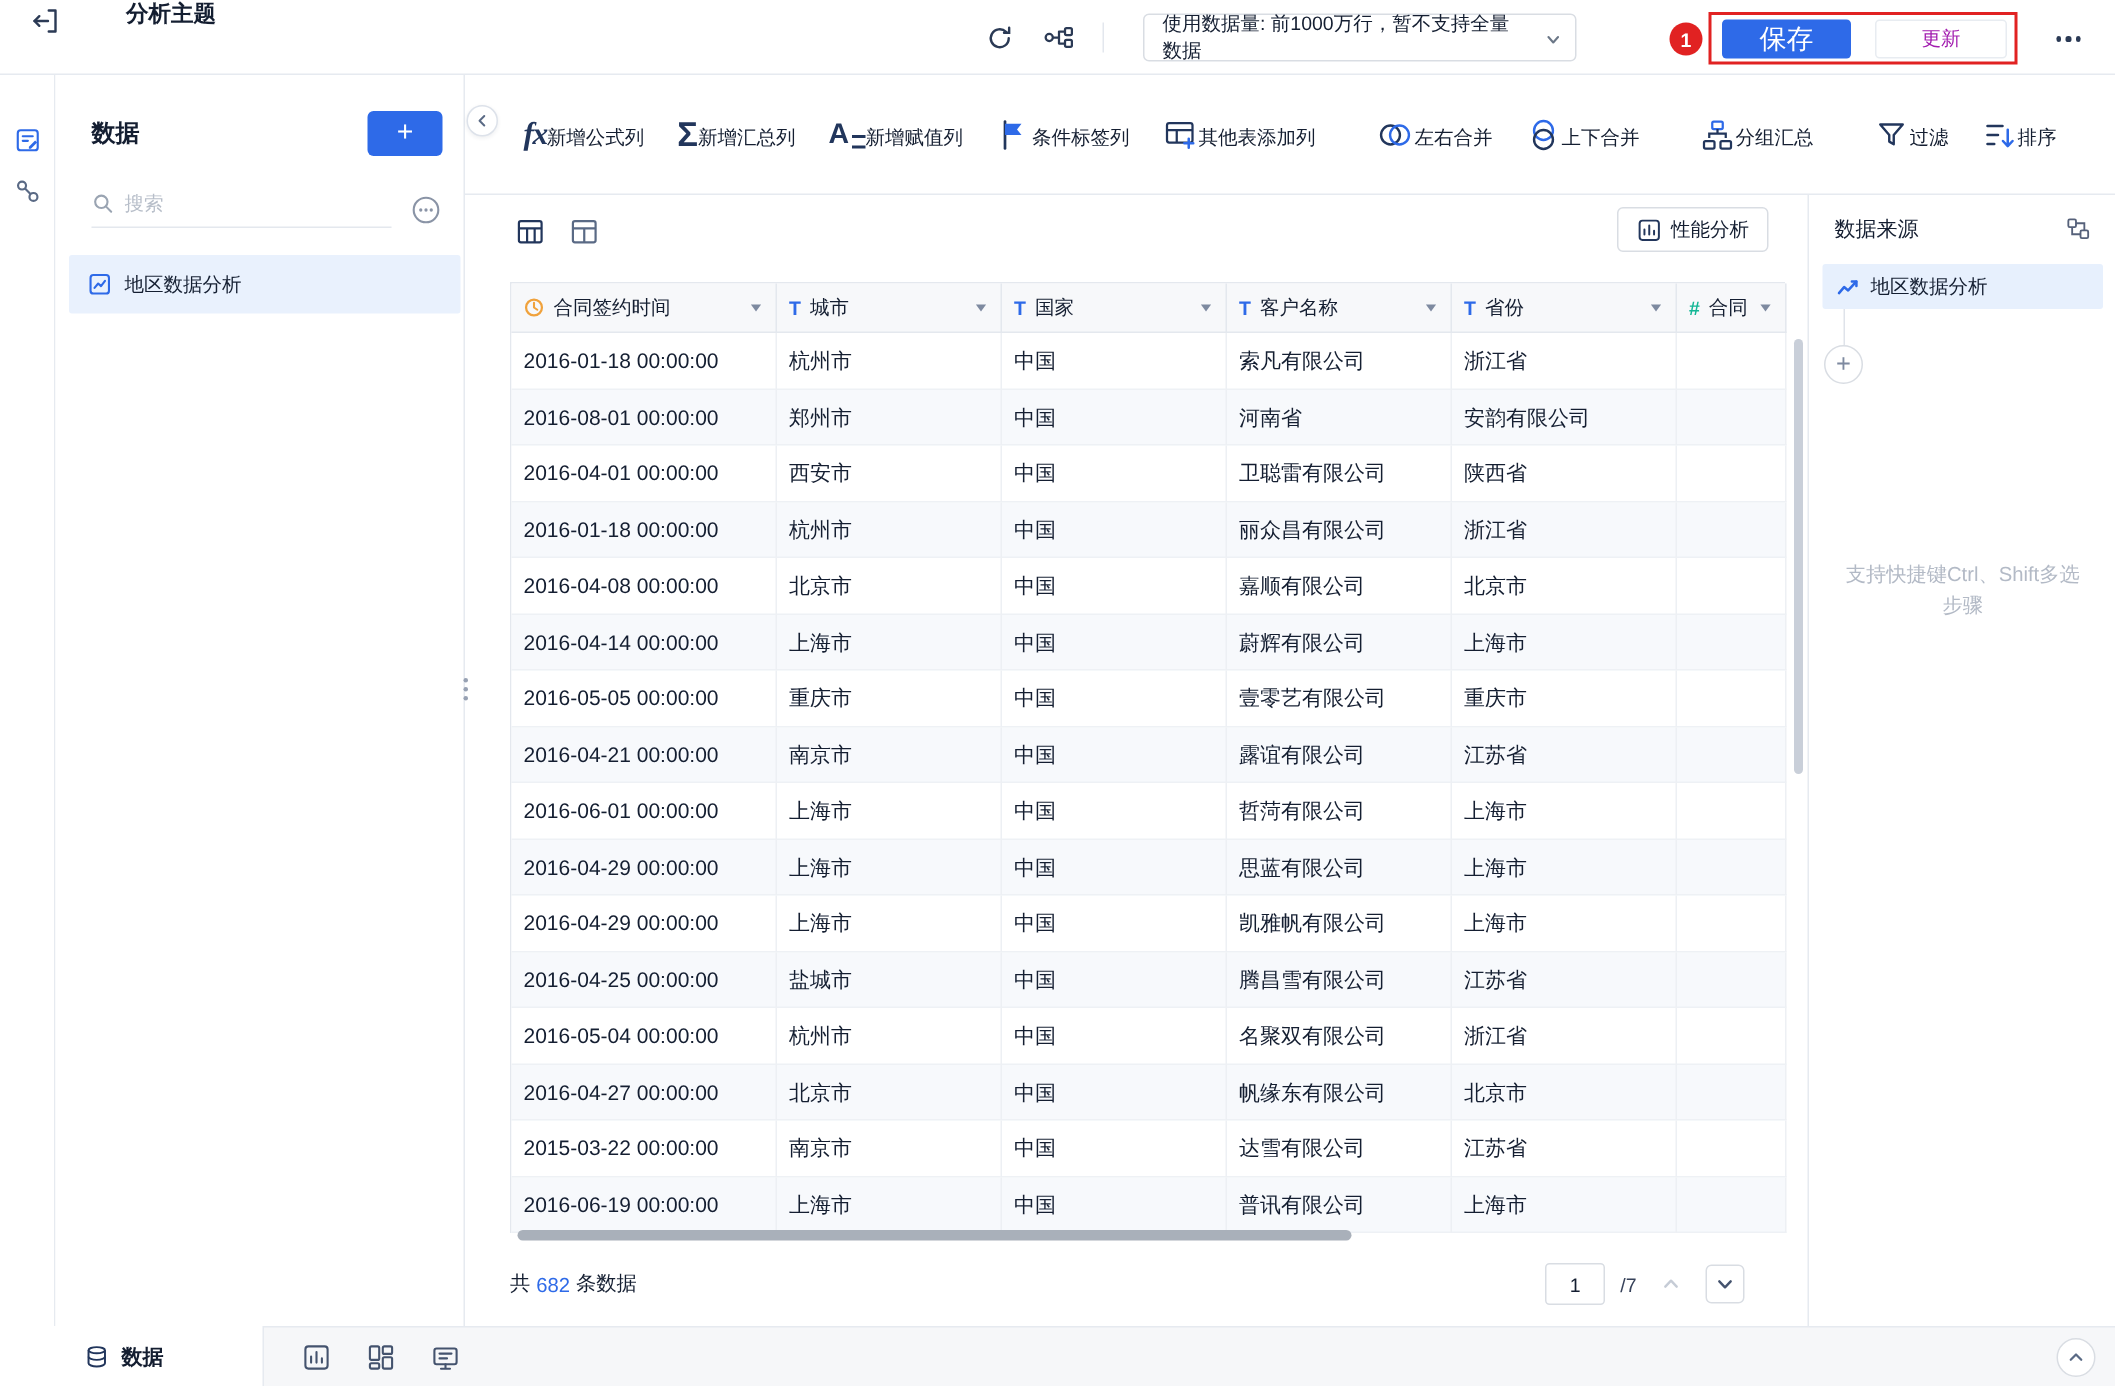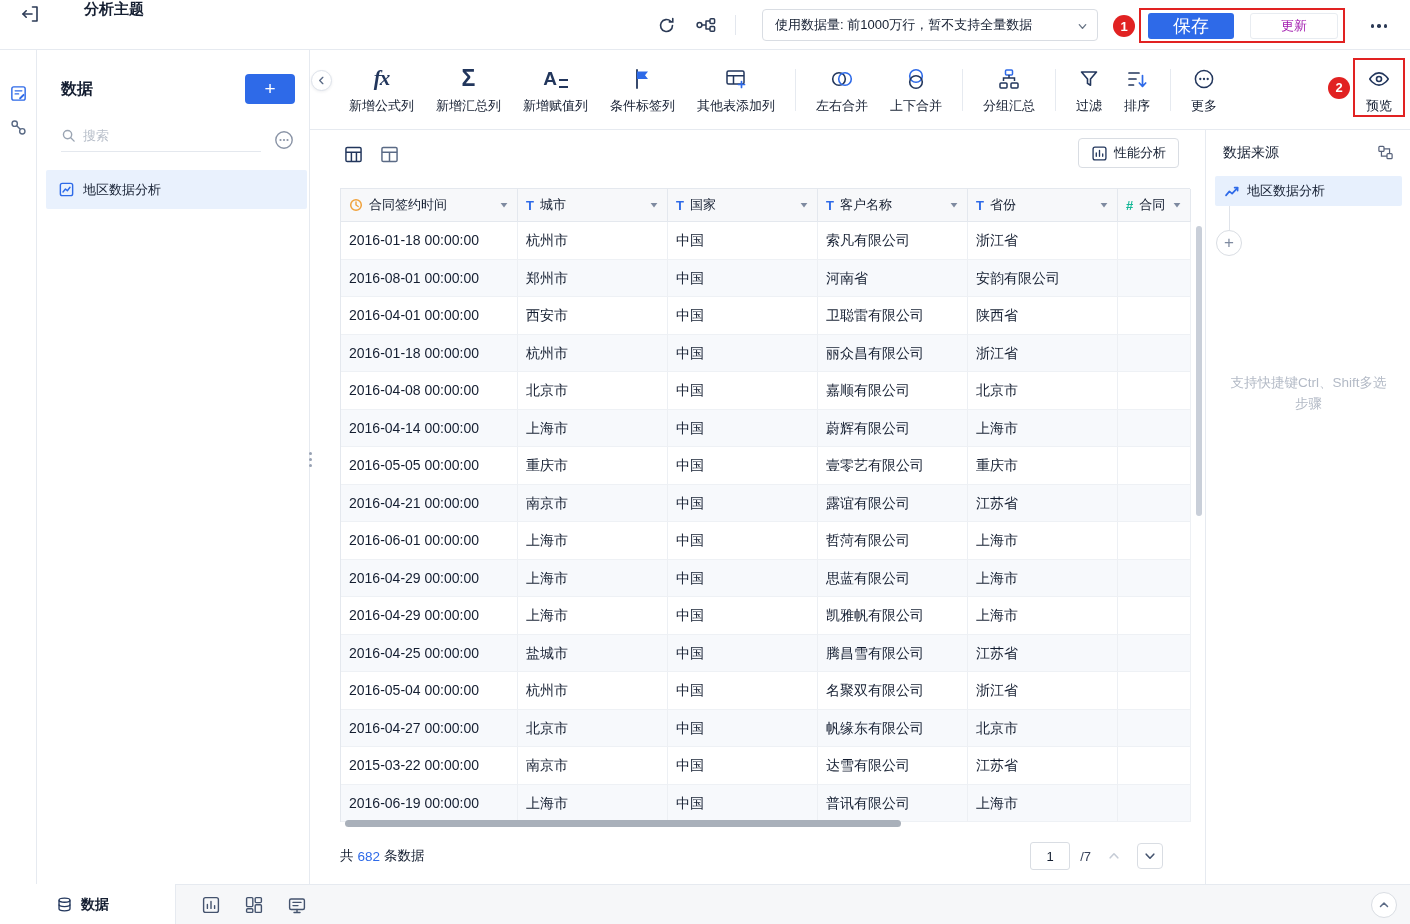--- a/index.html
+++ b/index.html
@@ -10,21 +10,21 @@
 
 
 .topbar{position:absolute;top:0;left:0;width:1410px;height:50px;background:#fff;border-bottom:1px solid #e6eaf0;z-index:6}
 .topbar-left{position:absolute;left:0;top:0;height:50px;display:flex;align-items:flex-start}
 .exit-btn{margin-left:16px;width:28px;height:28px;display:flex;align-items:center;justify-content:center;cursor:pointer}
 .top-title{margin-left:40px;font-size:15px;font-weight:700}
 .icon-btn{position:absolute;width:28px;height:28px;display:flex;align-items:center;justify-content:center;cursor:pointer}
 .refresh-btn{left:652px;top:11px}
 .branch-btn{left:692px;top:11px}
 .top-sep{position:absolute;left:735px;top:15px;width:1px;height:20px;background:#e3e7ee}
-.usage-dd{position:absolute;left:762px;top:9px;width:336px;height:32px;border:1px solid #d9dde3;border-radius:4px;display:flex;align-items:center;padding:0 36px 0 12px;font-size:13px;cursor:pointer;background:#fff}
+.usage-dd{position:absolute;left:762px;top:9px;width:289px;height:32px;border:1px solid #d9dde3;border-radius:4px;display:flex;align-items:center;padding:0 36px 0 12px;font-size:13px;cursor:pointer;background:#fff}
 .usage-dd .chev{position:absolute;right:9px;top:11px}
 .badge{width:22px;height:22px;border-radius:50%;background:#e12222;color:#fff;font-size:13px;font-weight:700;display:flex;align-items:center;justify-content:center;z-index:22}
 .badge1{position:absolute;left:1113px;top:15px}
 .anno-rect1{position:absolute;left:1139px;top:8px;width:206px;height:35px;border:2px solid #e12222;z-index:20;pointer-events:none}
 .save-btn{position:absolute;left:1148px;top:13px;width:86px;height:26px;background:#2e6ae8;color:#fff;border:none;border-radius:3px;font-size:18px;cursor:pointer;font-family:inherit}
 .update-btn{position:absolute;left:1250px;top:13px;width:88px;height:26px;background:#fff;color:#a21caf;border:1px solid #e8ecf1;border-radius:3px;font-size:13px;cursor:pointer;font-family:inherit}
 .top-more{left:1362px;top:12px;width:34px}
 .dots3{display:flex;gap:3px}
 .dots3 i{width:3.5px;height:3.5px;border-radius:50%;background:#2b3a55}
 
@@ -45,21 +45,21 @@
 .circle-more{margin-left:12px;cursor:pointer}
 .sb-item{margin:18px 2px 0 9px;height:39px;background:#e9f1fd;border-radius:2px;display:flex;align-items:center;gap:8px;padding:0 12px;font-size:13px;cursor:pointer}
 
 
 .collapse-handle{position:absolute;left:311px;top:70px;width:21px;height:21px;border-radius:50%;background:#fff;border:1px solid #dde2ea;display:flex;align-items:center;justify-content:center;z-index:10;cursor:pointer;box-shadow:0 1px 3px rgba(30,40,70,.08)}
 .drag-dots{position:absolute;left:306px;top:452px;width:8px;display:flex;flex-direction:column;align-items:center;gap:3px;z-index:10;cursor:ns-resize}
 .drag-dots i{width:3px;height:3px;border-radius:50%;background:#97a1b3}
 
 
 .toolbar{position:absolute;left:310px;top:50px;width:1100px;height:80px;border-bottom:1px solid #e6eaf0;display:flex;align-items:center;padding-left:28px;background:#fff}
-.tb-item{display:flex;flex-direction:column;align-items:center;justify-content:flex-end;margin:0 11px;cursor:pointer}
+.tb-item{display:flex;flex-direction:row;align-items:center;justify-content:flex-end;margin:0 11px;cursor:pointer}
 .tb-item .ic{height:28px;display:flex;align-items:center;justify-content:center}
 .tb-item .lb{font-size:13px;margin-top:4px;white-space:nowrap}
 .tb-sep{width:1px;height:42px;background:#e6eaf0;margin:0 9px}
 .tb-fx{font-family:"Liberation Serif","DejaVu Serif",serif;font-style:italic;font-weight:700;font-size:21px;color:#22365c;letter-spacing:-1px}
 .tb-sigma{font-size:23px;font-weight:600;color:#22365c}
 .tb-A{font-size:19px;font-weight:700;color:#22365c}
 .tb-eq{width:9px;height:9px;border-top:2.5px solid #22365c;border-bottom:2.5px solid #22365c;margin-left:2px;margin-top:9px}
 .preview-wrap{margin-left:auto;margin-right:18px;position:relative}
 .anno-rect2{position:absolute;left:-13px;top:-7px;right:-13px;bottom:-2px;border:2px solid #e12222;z-index:20;pointer-events:none}
 .badge2{position:absolute;left:-38px;top:12px}

